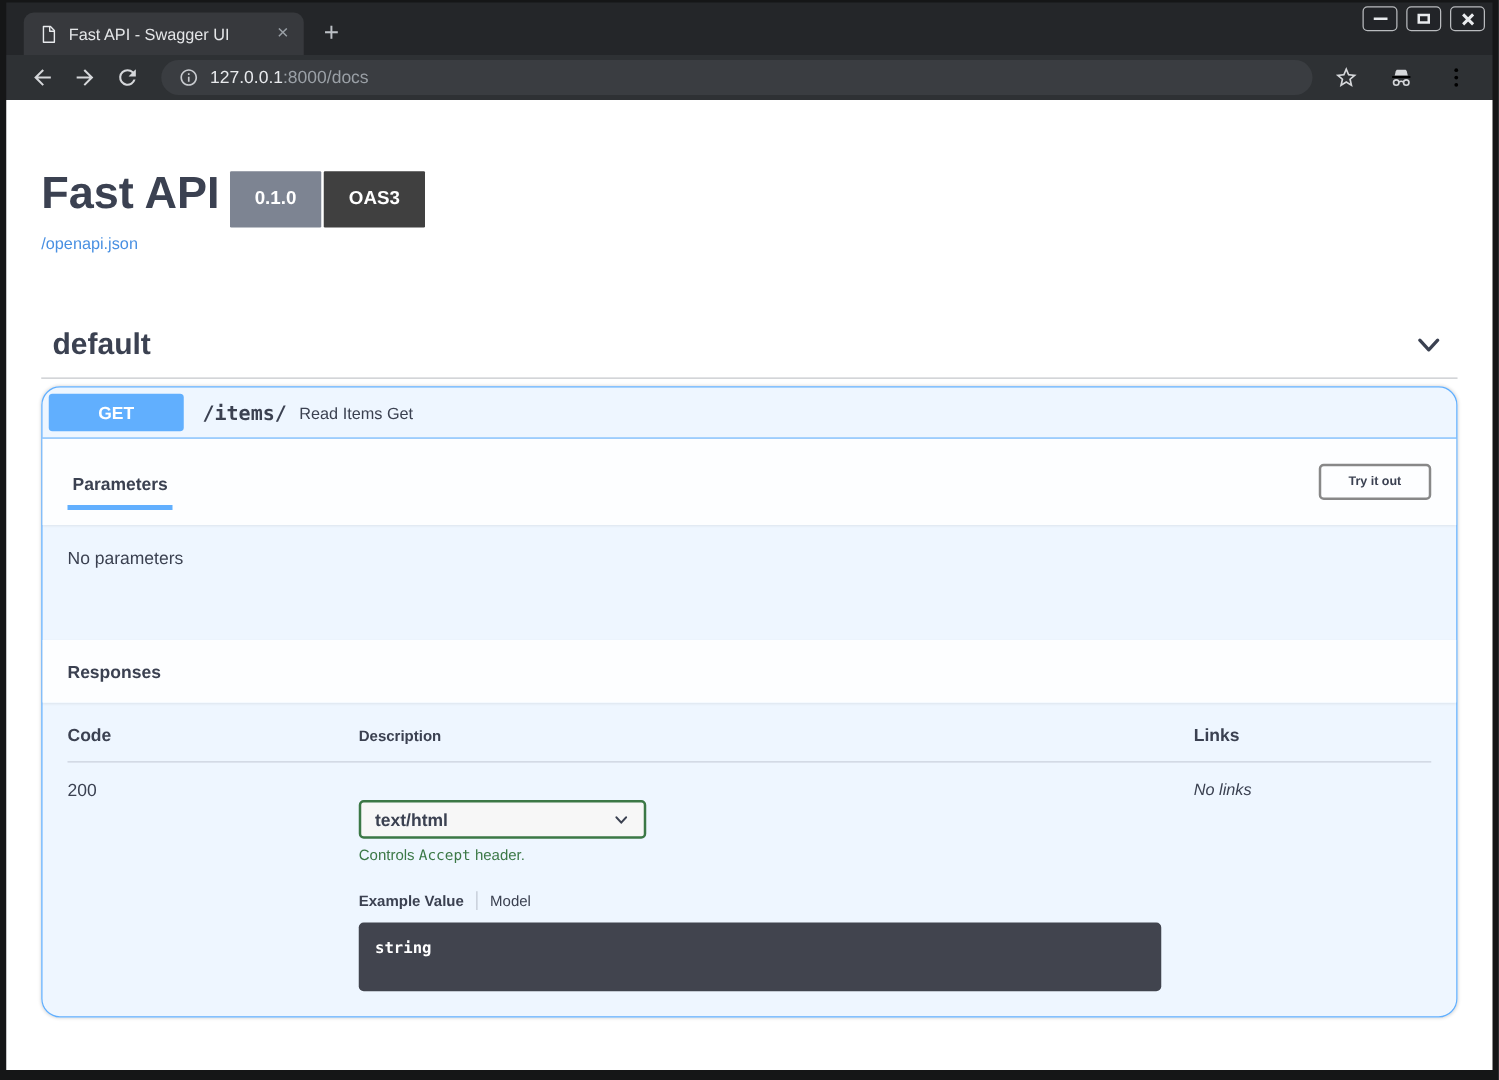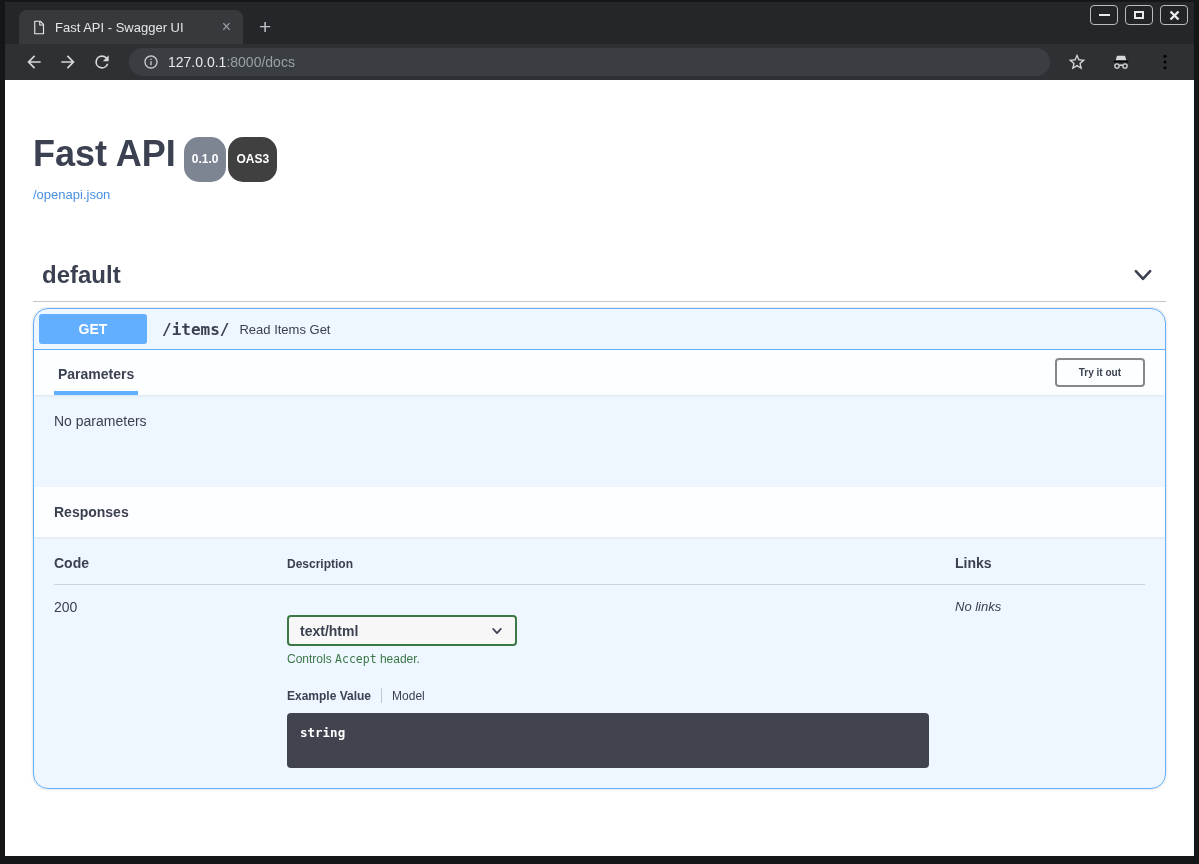--- a/index.html
+++ b/index.html
@@ -35,41 +35,41 @@
   .url-rest { color:#9aa0a6; font-size:14px; }
   .right-icons { display:flex; align-items:center; gap:10px; }
 
   
   .content { flex:1; background:#ffffff; overflow:hidden; }
   .swagger { padding:0 28px; color:#3b4151; }
 
   .info { margin-top:54px; }
   .api-title { font-size:36px; font-weight:700; color:#3b4151; line-height:40px; }
   .badge { display:inline-block; vertical-align:top; margin-top:3px; margin-left:8px;
-           font-size:12px; font-weight:700; color:#fff; padding:2px 8px 3px; border-radius:15px; }
+           font-size:15px; font-weight:700; color:#fff; padding:2px 20px 3px; border-radius:1px; }
   .badge-ver { background:#7d8492; }
   .badge-oas { background:#404040; margin-left:2px; }
   .spec-link { display:inline-block; margin-top:5px; font-size:13px; color:#4990e2; text-decoration:none; }
 
   .tag-row { margin-top:48px; display:flex; align-items:center; justify-content:space-between;
              padding:10px 12px 12px 9px; border-bottom:1px solid rgba(59,65,81,.3); }
   .tag-name { font-size:24px; font-weight:700; color:#3b4151; }
 
   
   .opblock { margin-top:6px; border:1px solid #61affe; border-radius:15px;
              background:rgba(97,175,254,.11); box-shadow:0 0 3px rgba(0,0,0,.19); }
   .op-summary { display:flex; align-items:center; padding:5px; gap:10px; border-bottom:1px solid #61affe; cursor:pointer; }
   .op-method { background:#61affe; color:#fff; font-weight:700; font-size:14px; border-radius:3px;
                width:108px; text-align:center; padding:7px 0; }
   .op-path { font-family:"DejaVu Sans Mono","Liberation Mono",monospace; font-size:16px; font-weight:700;
              color:#3b4151; padding-left:5px; }
   .op-desc { font-size:13px; color:#3b4151; }
 
   .sec-header { background:rgba(255,255,255,.85); display:flex; align-items:center;
-                justify-content:space-between; padding:0 20px; box-shadow:0 1px 2px rgba(0,0,0,.08);gap:13px; }
+                justify-content:space-between; padding:12px 20px; box-shadow:0 1px 2px rgba(0,0,0,.08);gap:13px; }
   .param-tab { font-size:14px; font-weight:700; color:#3b4151; border-bottom:4px solid #61affe; padding:15px 4px 9px; }
   .try-btn { background:transparent; border:2px solid #888; border-radius:4px; color:#3b4151;
              font-size:10px; font-weight:700; font-family:"Liberation Sans",sans-serif;
              padding:7px 22px; margin:8px 0; cursor:pointer; }
 
   .params-body { padding:18px 20px 58px; font-size:14px; color:#3b4151; }
 
   .responses-header { background:rgba(255,255,255,.85); padding:17px 20px; font-size:14px; font-weight:700;
                       box-shadow:0 1px 2px rgba(0,0,0,.08); }
 

